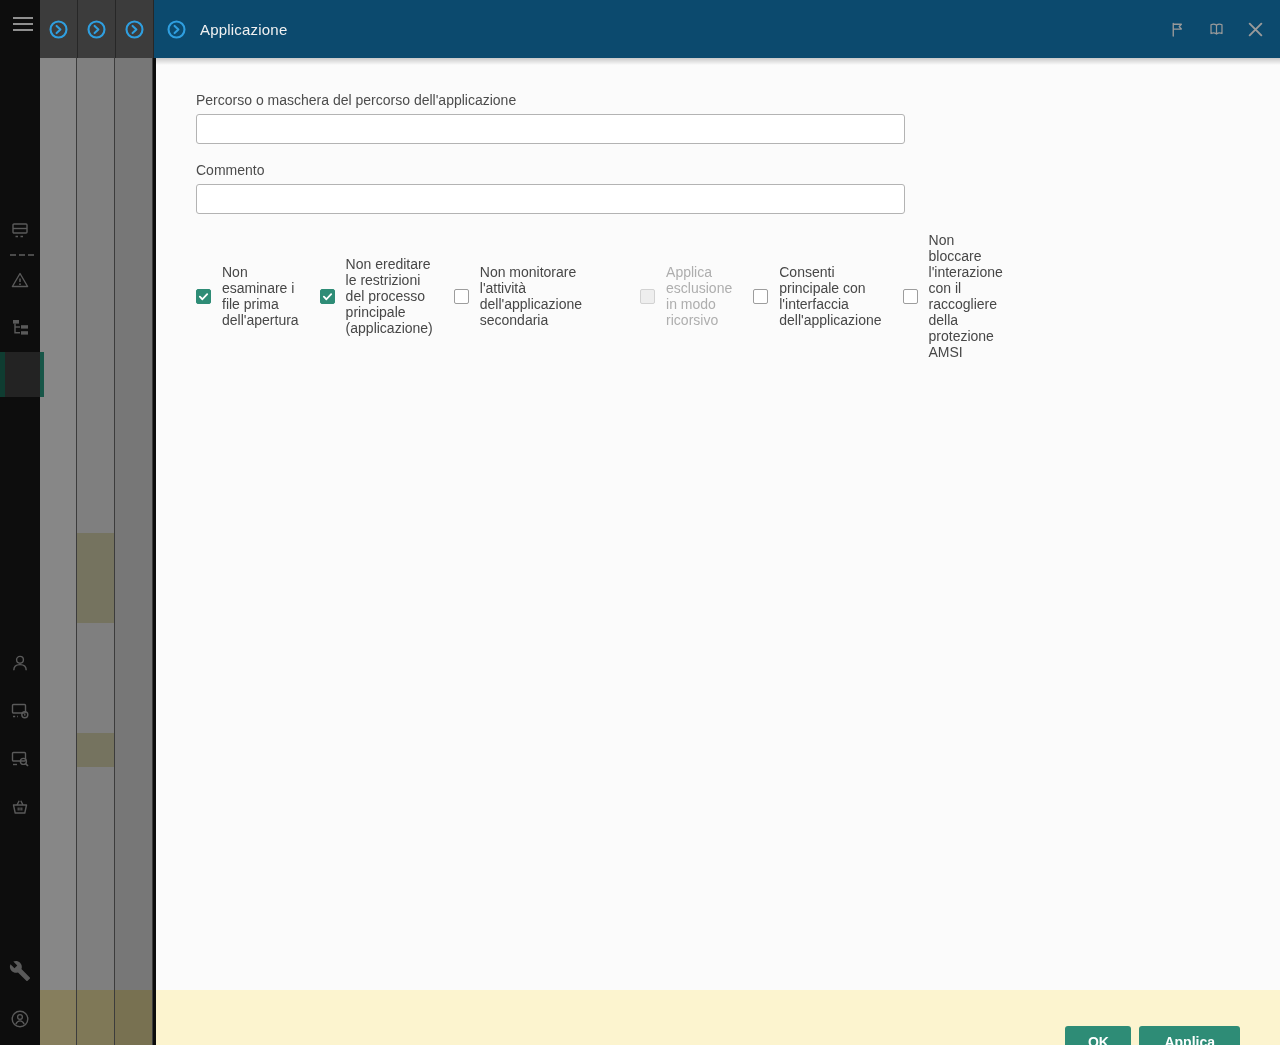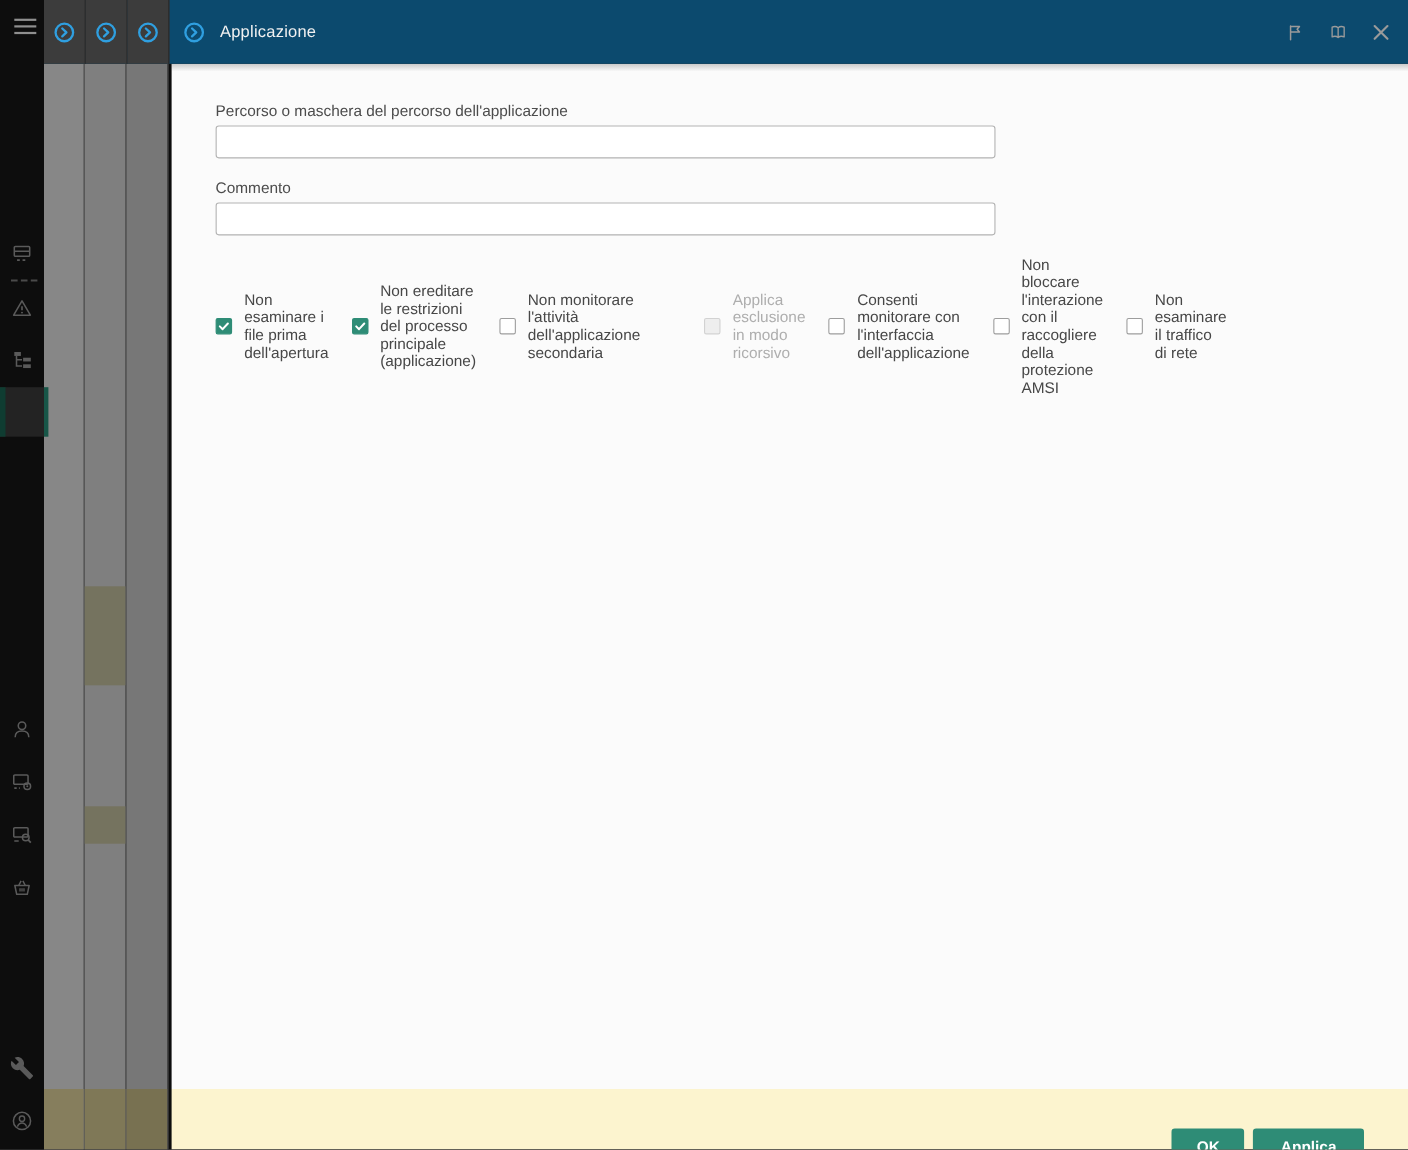--- a/index.html
+++ b/index.html
@@ -267,29 +267,25 @@
         <div class="cb-row">
           <span class="cb-box"></span>
           <span class="cb-label">Non monitorare l'attività dell'applicazione secondaria</span>
         </div>
         <div class="cb-row disabled indented">
           <span class="cb-box"></span>
           <span class="cb-label">Applica esclusione in modo ricorsivo</span>
         </div>
         <div class="cb-row">
           <span class="cb-box"></span>
-          <span class="cb-label">Consenti monitorare con l'interfaccia dell'applicazione</span>
+          <span class="cb-label">Consenti principale con l'interfaccia dell'applicazione</span>
         </div>
         <div class="cb-row">
           <span class="cb-box"></span>
           <span class="cb-label">Non bloccare l'interazione con il raccogliere della protezione AMSI</span>
-        </div>
-        <div class="cb-row">
-          <span class="cb-box"></span>
-          <span class="cb-label">Non esaminare il traffico di rete</span>
         </div>
       </div>
     </div>
   </main>
 
   <footer class="dialog-footer">
     <button class="btn btn-ok">OK</button>
     <button class="btn">Applica</button>
   </footer>
 

